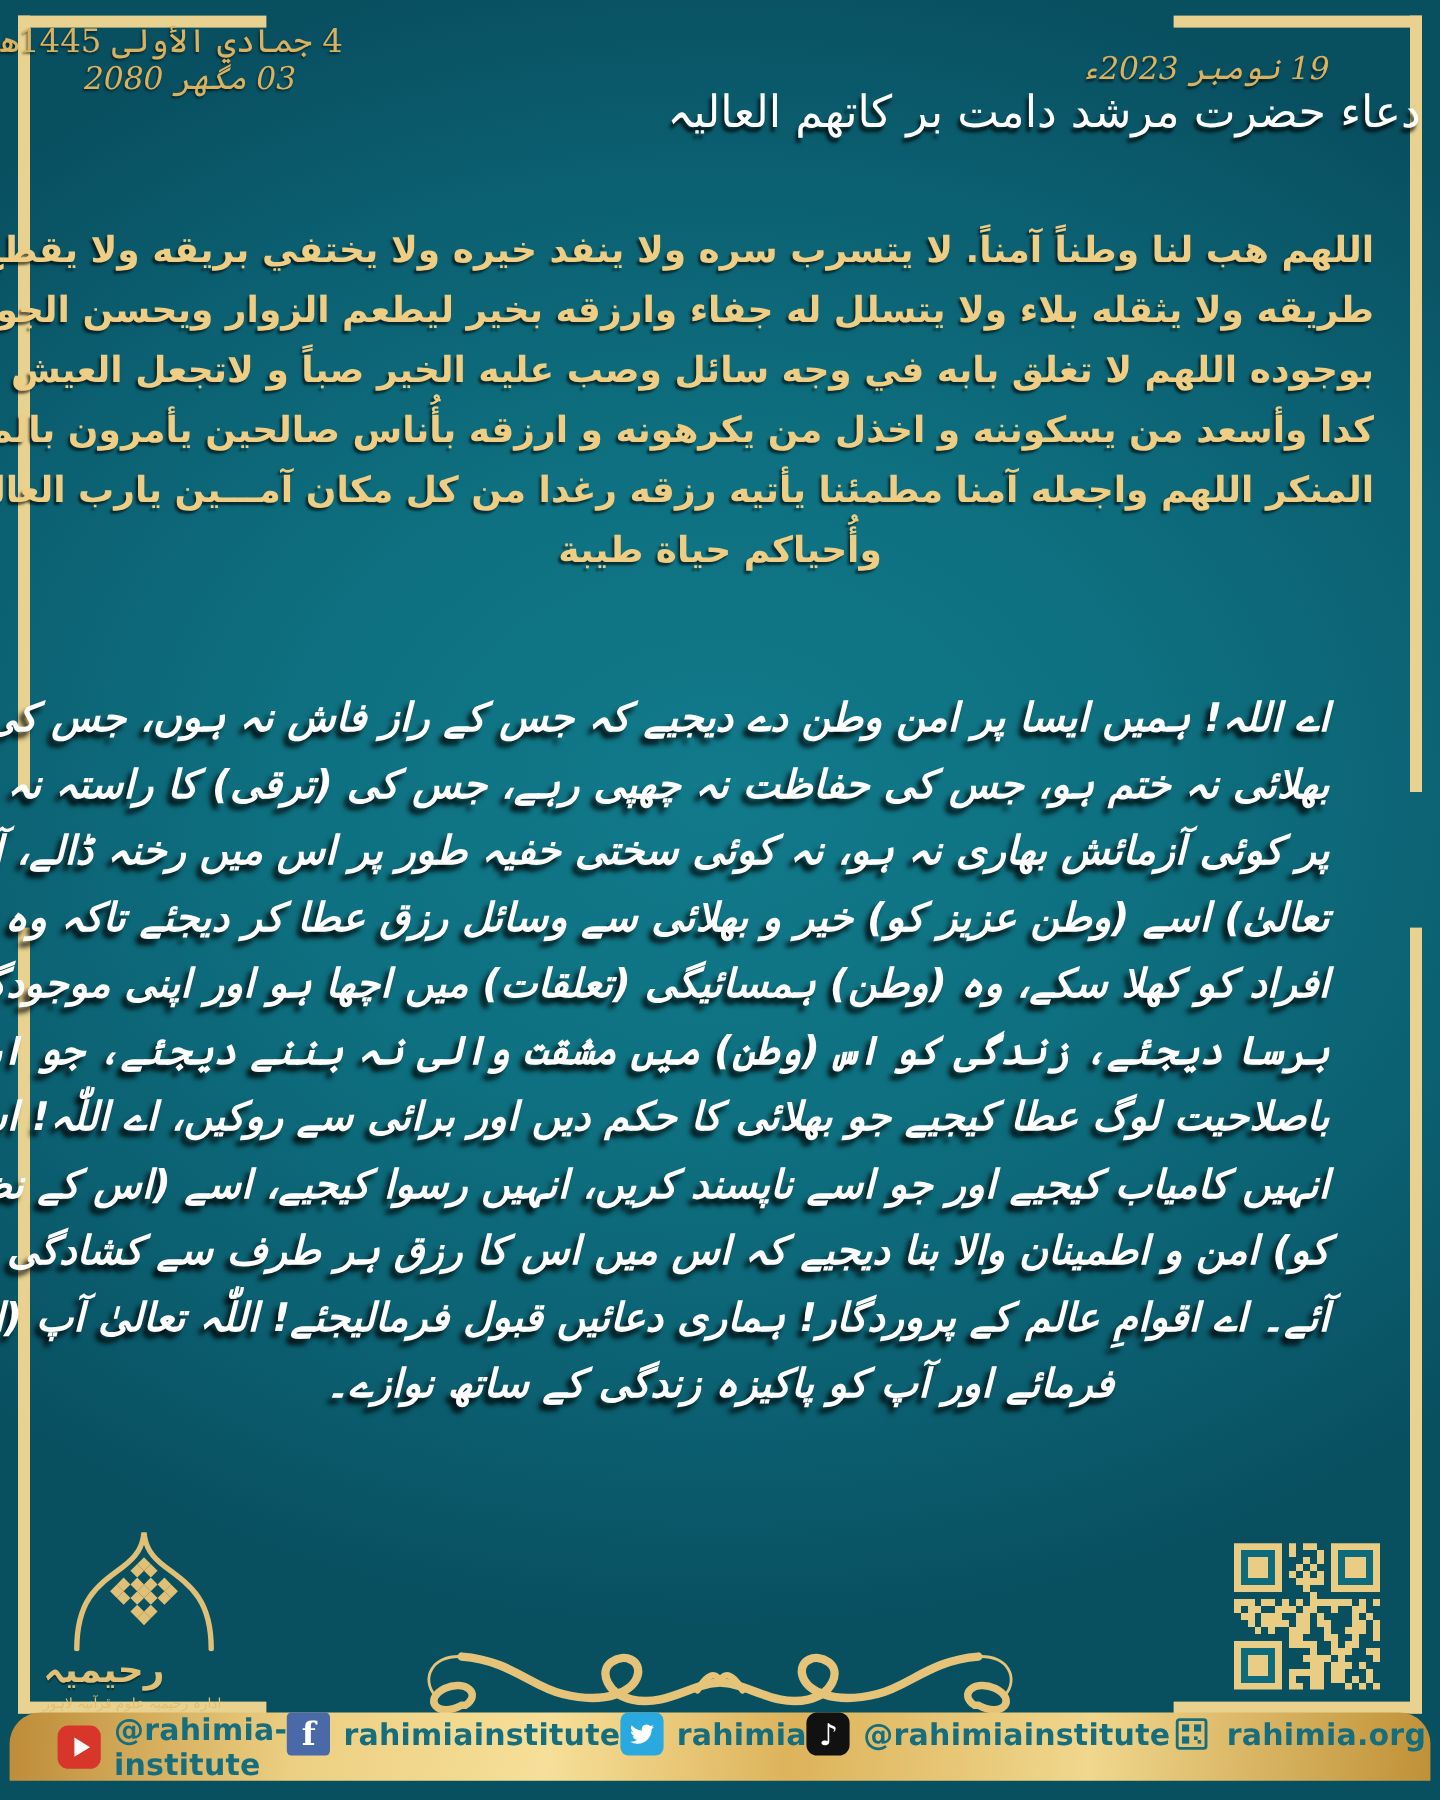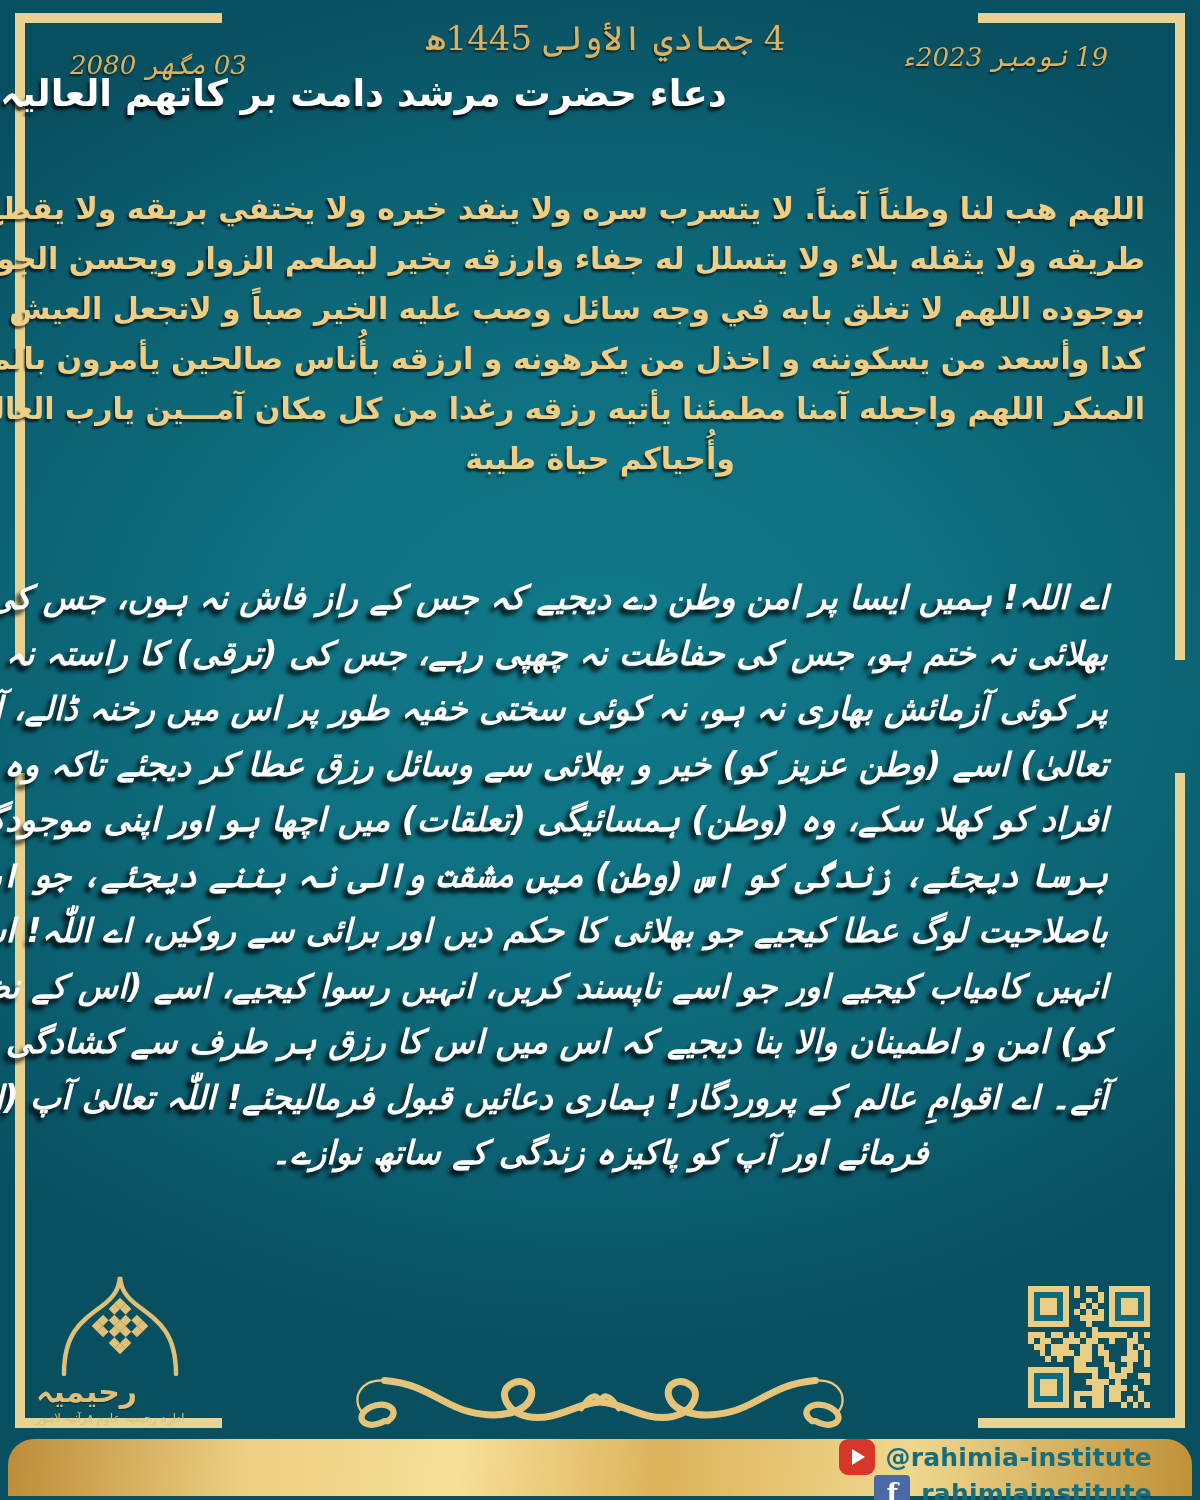--- a/index.html
+++ b/index.html
@@ -5,52 +5,52 @@
   html,body{margin:0;padding:0;background:#06323d;}
   .page{
     position:relative;width:1200px;height:1500px;overflow:hidden;
     background:
       radial-gradient(ellipse 900px 700px at 50% 44%, #117a8b 0%, #0e7080 40%, #0b5f70 75%, #084f60 100%);
     font-family:"DejaVu Sans",sans-serif;
   }
   
   .seg{position:absolute;background:#e9d28f;}
   
-  .hijri{position:absolute;top:18px;left:0;right:0;text-align:center;
-    color:#d9b261;font-size:34px;direction:rtl;
-    font-family:"DejaVu Serif",serif;text-shadow:-1px 2px 2px rgba(0,0,0,.55);margin-left:11px;}
+  .hijri{position:absolute;top:18px;left:0;right:0;text-align:left;
+    color:#d9b261;font-size:27px;direction:rtl;
+    font-family:"DejaVu Serif",serif;text-shadow:-1px 2px 2px rgba(0,0,0,.55);}
   .greg{position:absolute;top:42px;right:92px;color:#d9b261;font-size:26px;direction:rtl;
     font-family:"DejaVu Serif",serif;font-style:italic;text-shadow:-1px 2px 2px rgba(0,0,0,.55);}
   .bikrami{position:absolute;top:50px;left:70px;color:#d9b261;font-size:26px;direction:rtl;
     font-family:"DejaVu Serif",serif;font-style:italic;text-shadow:-1px 2px 2px rgba(0,0,0,.55);}
-  .title{position:absolute;top:72px;left:0;right:16px;text-align:left;direction:rtl;
-    color:#ffffff;font-size:37px;font-weight:bold;
+  .title{position:absolute;top:72px;left:0;right:16px;text-align:right;direction:rtl;
+    color:#ffffff;font-size:37px;font-weight:normal;
     text-shadow:-2px 4px 3px rgba(0,0,0,.75);}
   
   .arabic{position:absolute;top:184px;left:55px;right:55px;direction:rtl;text-align:center;}
   .aline{color:#eecd85;font-size:30px;line-height:50px;font-weight:bold;
     text-shadow:-2px 3px 2px rgba(0,0,0,.6);white-space:nowrap;}
   
   .urdu{position:absolute;top:570px;left:92px;right:92px;direction:rtl;text-align:center;}
   .uline{color:#ffffff;font-size:33px;line-height:55.5px;font-weight:bold;font-style:italic;
     text-shadow:-4px 5px 4px rgba(0,0,0,.85);white-space:nowrap;}
   
   .logo{position:absolute;left:36px;top:1272px;width:168px;text-align:left;}
   .logo-name{color:#dfc076;font-size:30px;font-weight:bold;direction:rtl;margin-top:-6px;
     text-shadow:0 1px 1px rgba(0,0,0,.4);}
   .logo-sub{color:#dfc076;font-size:11.5px;direction:rtl;margin-top:2px;white-space:nowrap;}
   
   .ornament{position:absolute;left:290px;top:1368px;width:620px;height:78px;}
   
   .qr{position:absolute;left:1028px;top:1286px;width:122px;height:122px;}
   
-  .footer{position:absolute;left:8px;right:8px;bottom:4px;height:57px;
+  .footer{position:absolute;left:8px;right:8px;bottom:16px;height:57px;
     border-radius:26px 26px 0 0;
     background:linear-gradient(95deg,#bd8c38 0%,#eccf82 20%,#f6df98 38%,#ddb35b 55%,#f0d78d 76%,#c09137 100%);
-    display:flex;align-items:flex-end;justify-content:space-between;padding:0 40px;box-sizing:border-box;flex-direction:column;}
+    display:flex;align-items:flex-start;justify-content:space-between;padding:0 40px;box-sizing:border-box;}
   .f-item{display:flex;align-items:center;gap:11px;}
   .f-label{color:#156d7d;font-size:25px;font-weight:bold;letter-spacing:.2px;}
   .ic{width:36px;height:36px;display:flex;align-items:center;justify-content:center;flex:0 0 auto;}
   .ic-yt{background:#d8352b;border-radius:9px;}
   .ic-yt .tri{width:0;height:0;border-left:13px solid #fff;border-top:8px solid transparent;border-bottom:8px solid transparent;margin-left:4px;}
   .ic-fb{background:#4a69a8;border-radius:4px;color:#fff;font-size:27px;font-weight:bold;font-family:"DejaVu Serif",serif;}
   .ic-tw{background:#2aa9e0;border-radius:7px;}
   .ic-tt{background:#111111;border-radius:9px;color:#fff;font-size:25px;font-weight:bold;}
 </style>
 </head>

